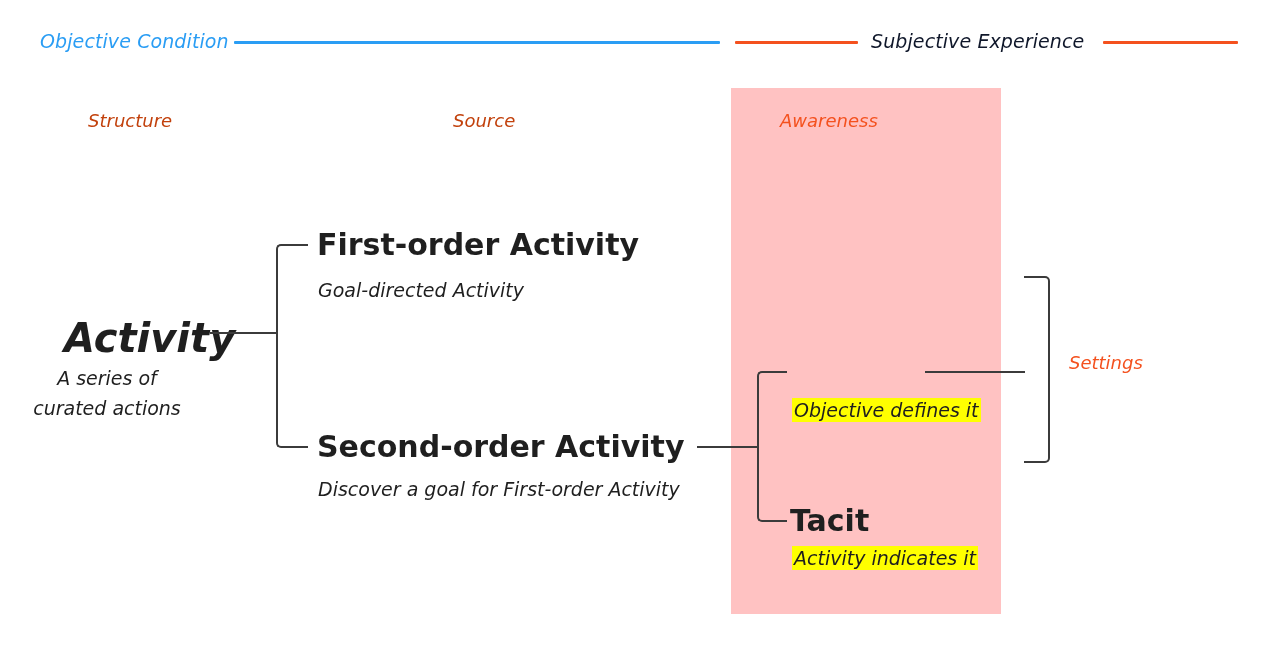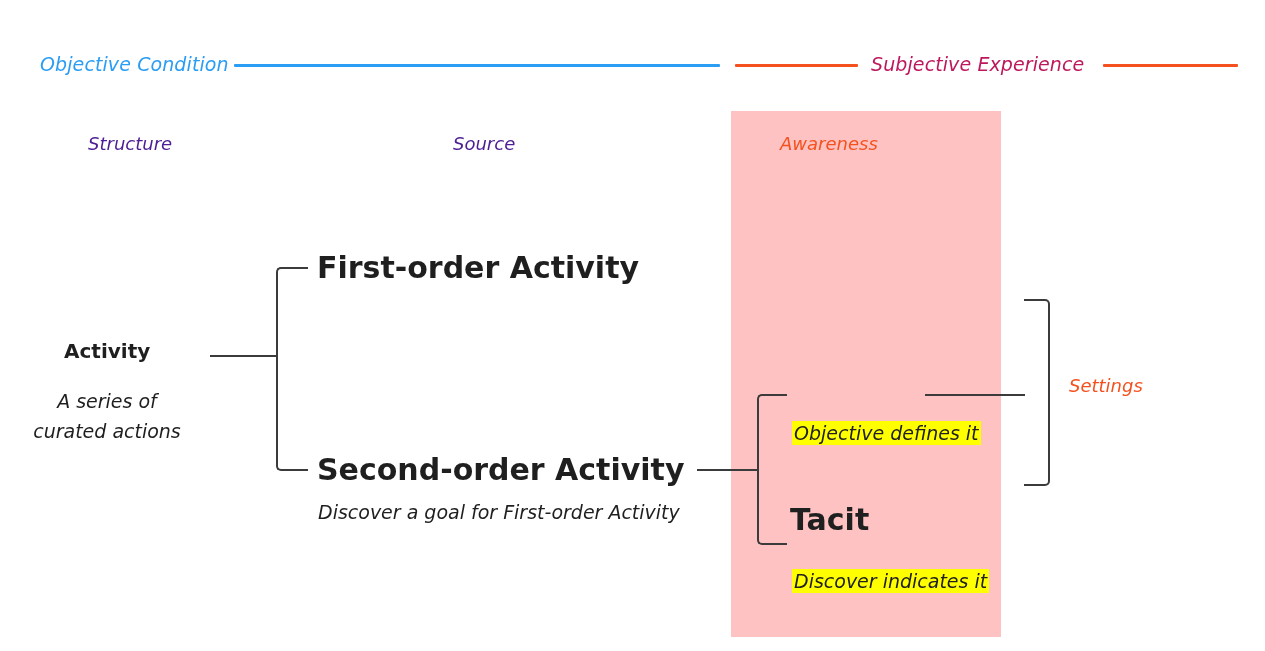--- a/index.html
+++ b/index.html
@@ -12,61 +12,61 @@
   }
   #canvas {
     position: relative;
     width: 1265px;
     height: 651px;
     background: #ffffff;
     overflow: hidden;
   }
 
   
-  .abs { position: absolute; margin-top: 23px; }
+  .abs { position: absolute; }
 
   
   .hdr-label {
     font-style: italic;
     font-size: 19px;
     white-space: nowrap;
     letter-spacing: 0.1px;
   }
   .hdr-label.blue { color: #2a9df4; }
-  .hdr-label.red  { color: #be185d; text-align: right; }
+  .hdr-label.red  { color: #0f172a; text-align: right; }
 
   .rule {
     height: 3px;
     border-radius: 1px;
   }
   .rule.blue { background: #2a9df4; }
   .rule.red  { background: #f4511e; }
 
   
   .col-label {
     font-style: italic;
     font-size: 18px;
     white-space: nowrap;
   }
-  .col-label.blue { color: #4c1d95; font-style: italic; }
+  .col-label.blue { color: #c2410c; font-style: italic; }
   .col-label.red  { color: #f4511e; }
 
   
   #awareness-panel {
     background: #ffc2c2;
   }
 
   
   .node-title {
     font-weight: bold;
     color: #1f1f1f;
     white-space: nowrap;
     line-height: 1;
   }
-  .node-title.xl { font-size: 20px; }
+  .node-title.xl { font-size: 40px; font-style: italic; }
   .node-title.lg { font-size: 30px; }
 
   .node-sub {
     font-style: italic;
     font-size: 19px;
     color: #1f1f1f;
     white-space: nowrap;
     line-height: 1.15;
   }
   .node-sub.center { text-align: center; }
@@ -126,39 +126,40 @@
   <div class="abs node-sub center" style="left:-18px; top:368px; width:250px;">A series of</div>
 
   <div class="abs node-sub center" style="left:-18px; top:398px; width:250px;">curated actions</div>
 
   <div class="abs line-h" style="left:210px; top:332px; width:68px;"></div>
 
   <div class="abs bracket right-facing" style="left:276px; top:244px; width:32px; height:204px;"></div>
 
   <div class="abs node-title lg" style="left:317px; top:230px;">First-order Activity</div>
 
+  <div class="abs node-sub" style="left:318px; top:280px;">Goal-directed Activity</div>
 
   <div class="abs node-sub" style="left:318px; top:479px;">Discover a goal for First-order Activity</div>
 
   <div class="abs node-title lg" style="left:317px; top:432px;">Second-order Activity</div>
 
   <div class="abs line-h" style="left:697px; top:446px; width:62px;"></div>
 
   <div class="abs bracket right-facing" style="left:757px; top:371px; width:30px; height:151px;"></div>
 
 
   <div class="abs" style="left:792px; top:400px;">
     <span class="node-sub hl">Objective defines it</span>
   </div>
 
   <div class="abs line-h" style="left:925px; top:371px; width:100px;"></div>
 
-  <div class="abs node-title lg" style="left:790px; top:482px;">Tacit</div>
+  <div class="abs node-title lg" style="left:790px; top:506px;">Tacit</div>
 
   <div class="abs" style="left:792px; top:548px;">
-    <span class="node-sub hl">Discover indicates it</span>
+    <span class="node-sub hl">Activity indicates it</span>
   </div>
 
   <div class="abs bracket left-facing" style="left:1024px; top:276px; width:26px; height:187px;"></div>
 
   <div class="abs col-label red" style="left:1069px; top:352px;">Settings</div>
 
 </div>
 
 </body></html>

